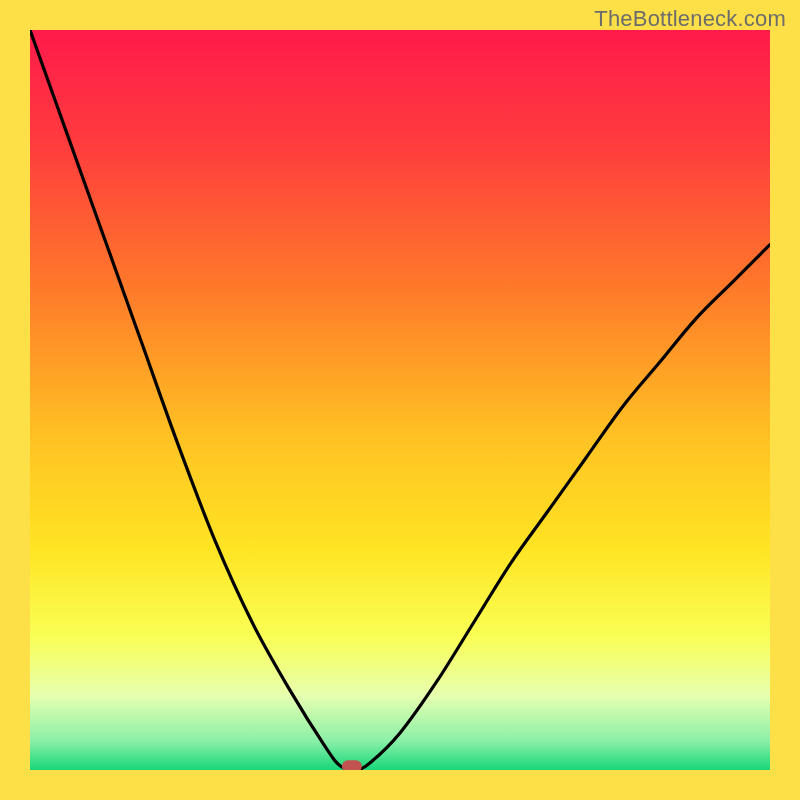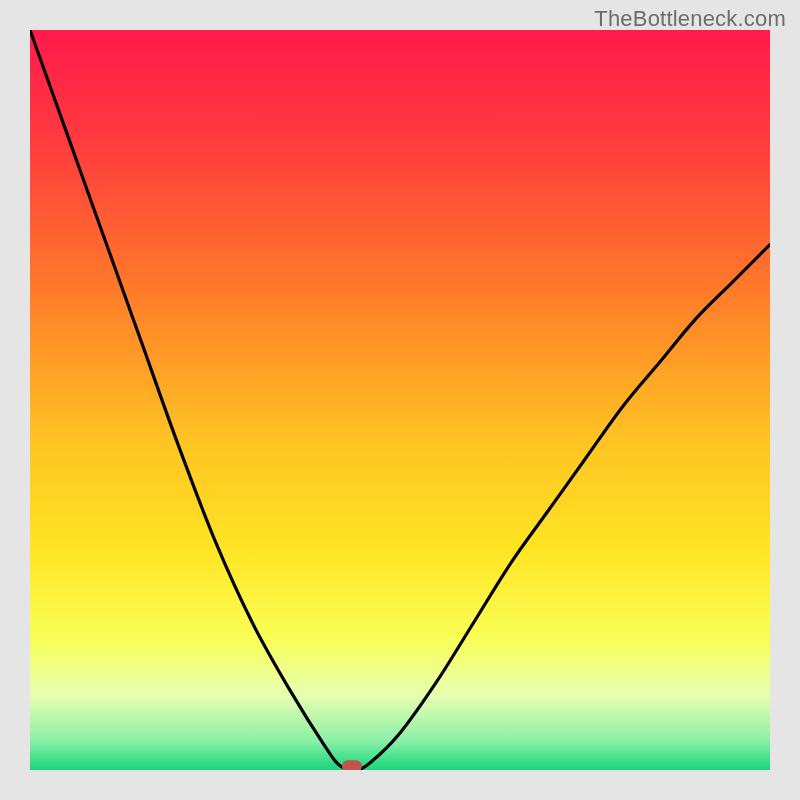--- a/index.html
+++ b/index.html
@@ -6,21 +6,21 @@
     margin: 0;
     padding: 0;
     width: 800px;
     height: 800px;
     overflow: hidden;
     font-family: Arial, Helvetica, sans-serif;
   }
   .frame {
     width: 800px;
     height: 800px;
-    background: #e5e5e5;
+    background: #fde047;
     position: relative;
   }
   .watermark {
     position: absolute;
     top: 6px;
     right: 14px;
     color: #6c6c6c;
     font-size: 22px;
     font-weight: 500;
     letter-spacing: 0.2px;

